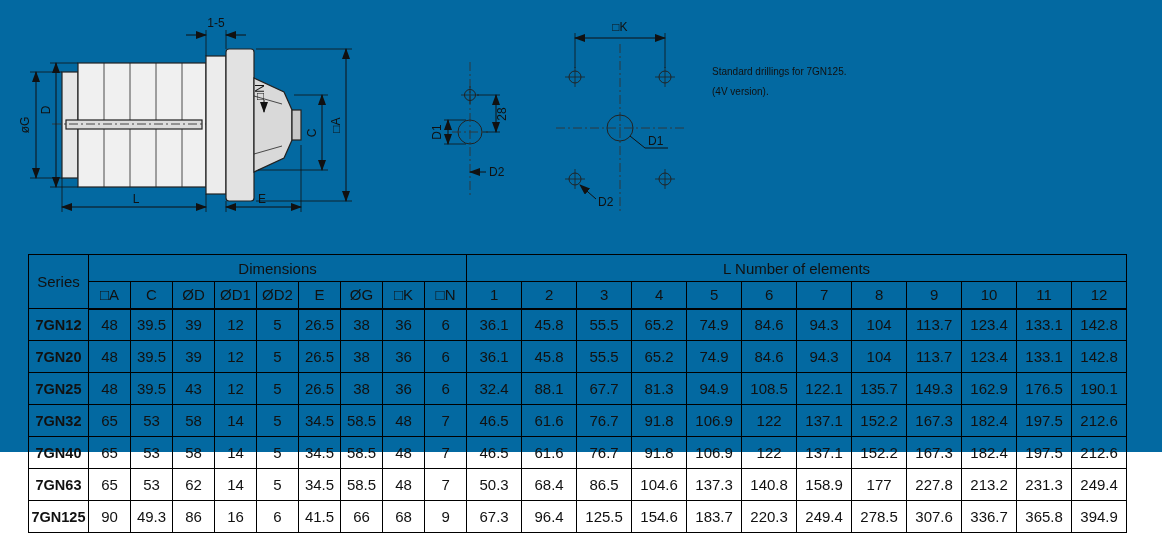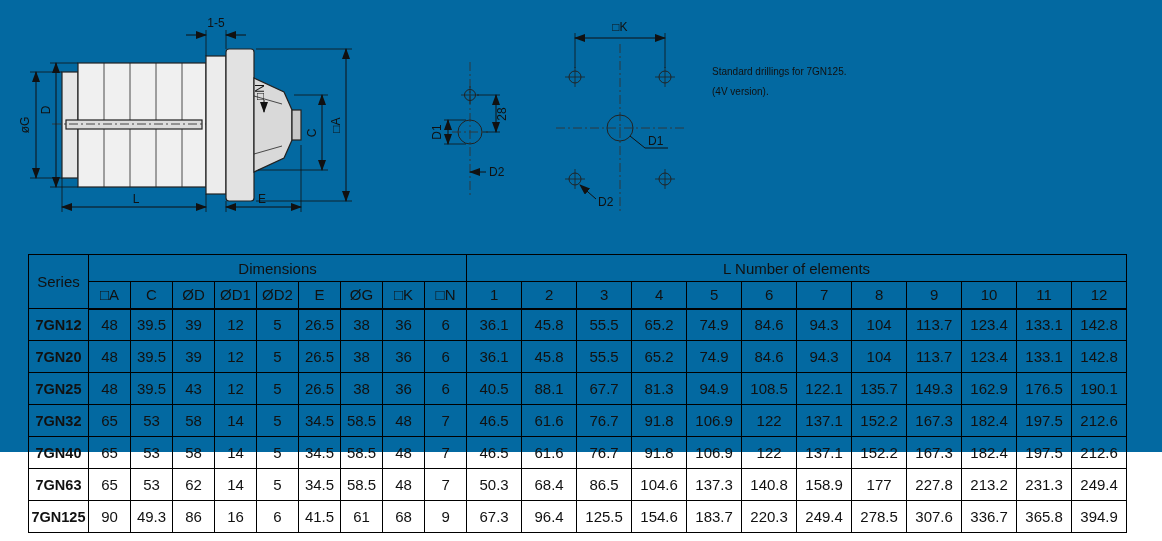--- a/index.html
+++ b/index.html
@@ -245,21 +245,21 @@
           <td class="series">7GN25</td>
           <td>48</td>
           <td>39.5</td>
           <td>43</td>
           <td>12</td>
           <td>5</td>
           <td>26.5</td>
           <td>38</td>
           <td>36</td>
           <td>6</td>
-          <td>40.5</td>
+          <td>32.4</td>
           <td>88.1</td>
           <td>67.7</td>
           <td>81.3</td>
           <td>94.9</td>
           <td>108.5</td>
           <td>122.1</td>
           <td>135.7</td>
           <td>149.3</td>
           <td>162.9</td>
           <td>176.5</td>
@@ -338,21 +338,21 @@
           <td>249.4</td>
         </tr>
         <tr>
           <td class="series">7GN125</td>
           <td>90</td>
           <td>49.3</td>
           <td>86</td>
           <td>16</td>
           <td>6</td>
           <td>41.5</td>
-          <td>61</td>
+          <td>66</td>
           <td>68</td>
           <td>9</td>
           <td>67.3</td>
           <td>96.4</td>
           <td>125.5</td>
           <td>154.6</td>
           <td>183.7</td>
           <td>220.3</td>
           <td>249.4</td>
           <td>278.5</td>

